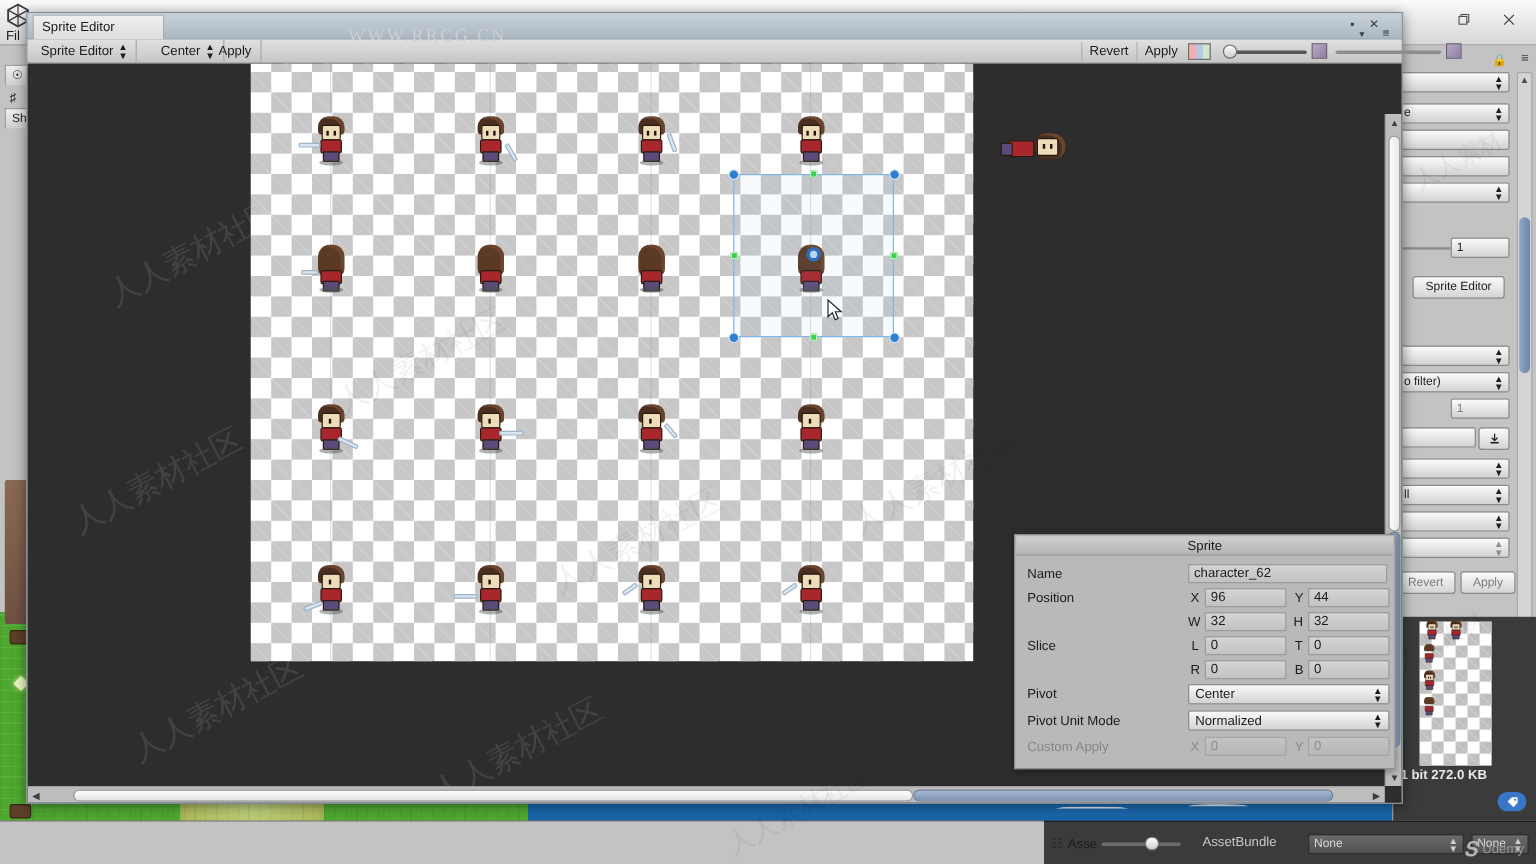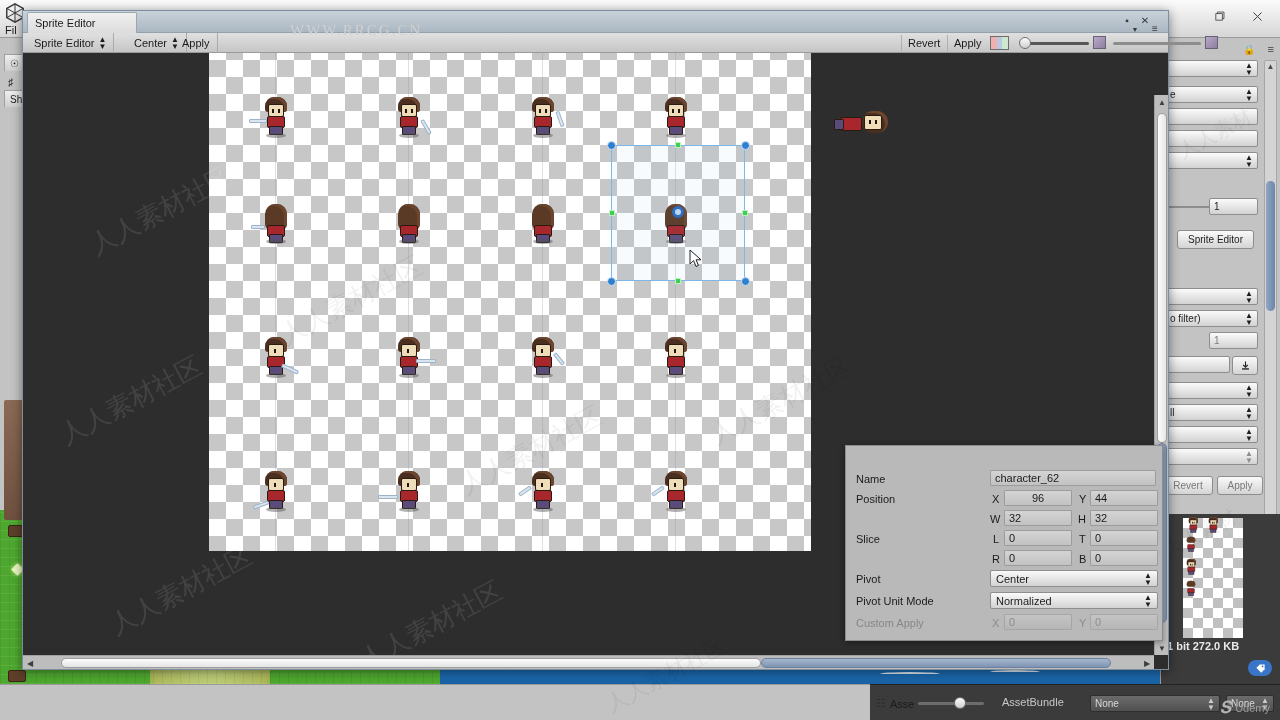--- a/index.html
+++ b/index.html
@@ -860,29 +860,30 @@
 
       <div class="sb-v">
         <div class="sb-arrow" style="top:0; left:0;">▲</div>
         <div class="sb-thumb-v"></div>
         <div class="sb-thumb-v2"></div>
         <div class="sb-arrow" style="bottom:0; left:0;">▼</div>
       </div>
     </div>
 
     <div class="sprite-panel">
+      <div class="sp-title">Sprite</div>
 
       <div class="sp-label" style="left:10px; top:27px;">Name</div>
       <div class="sp-input" style="left:144px; top:24px; width:166px;">
         <span>character_62</span>
       </div>
 
       <div class="sp-label" style="left:10px; top:47px;">Position</div>
       <div class="sp-sub" style="left:146px; top:47px;">X</div>
-      <div class="sp-input" style="left:158px; top:44px; width:68px;justify-content:center;">
+      <div class="sp-input" style="left:158px; top:44px; width:68px;">
         <span>96</span>
       </div>
       <div class="sp-sub" style="left:233px; top:47px;">Y</div>
       <div class="sp-input" style="left:244px; top:44px; width:68px;">
         <span>44</span>
       </div>
 
       <div class="sp-sub" style="left:144px; top:67px;">W</div>
       <div class="sp-input" style="left:158px; top:64px; width:68px;">
         <span>32</span>

